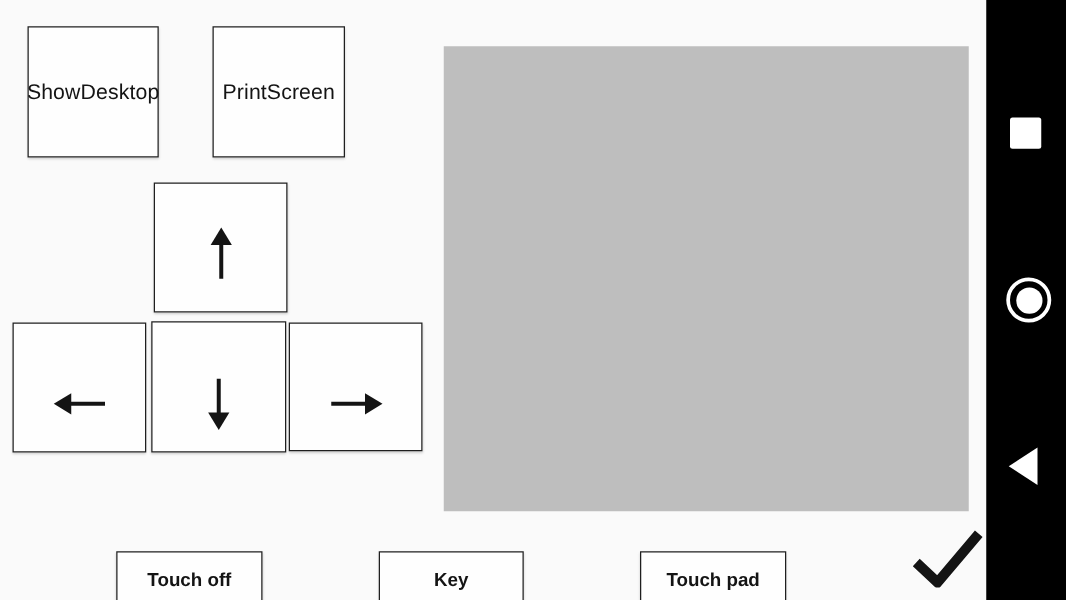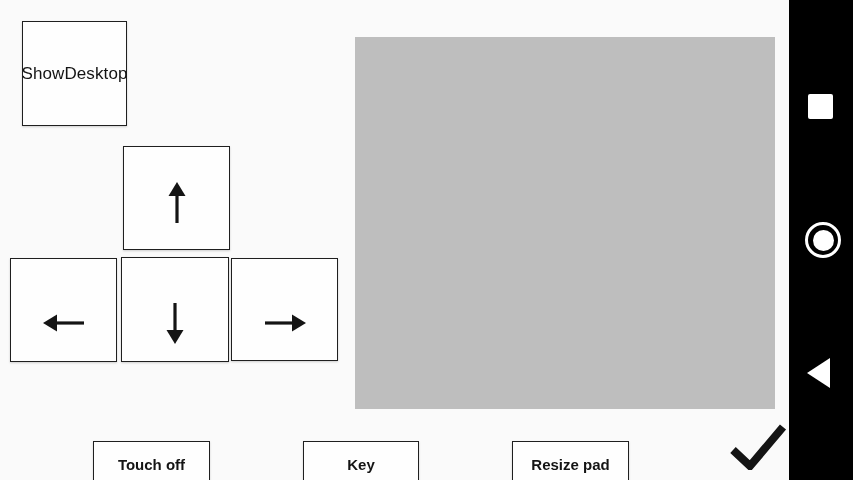--- a/index.html
+++ b/index.html
@@ -127,20 +127,23 @@
   }
 </style>
 </head>
 <body>
 
 <div id="screen">
 
   <div class="key" id="key-show-desktop">
     <span class="key-label">ShowDesktop</span>
   </div>
+  <div class="key" id="key-print-screen">
+    <span class="key-label">PrintScreen</span>
+  </div>
 
   <div class="key" id="key-arrow-up">
     <svg class="arrow-svg" width="36" height="48" viewBox="0 0 36 48">
       <line x1="18" y1="44" x2="18" y2="12"></line>
       <polygon points="18,3 9.5,17 26.5,17"></polygon>
     </svg>
   </div>
   <div class="key" id="key-arrow-left">
     <svg class="arrow-svg" width="48" height="36" viewBox="0 0 48 36">
       <line x1="44" y1="18" x2="12" y2="18"></line>
@@ -162,21 +165,21 @@
 
   <div id="touchpad-surface"></div>
 
   <div class="mode-btn" id="btn-resize">
     <span>Touch off</span>
   </div>
   <div class="mode-btn" id="btn-key-mode">
     <span>Key</span>
   </div>
   <div class="mode-btn" id="btn-pad-mode">
-    <span>Resize pad</span>
+    <span>Touch pad</span>
   </div>
 
   <div id="btn-confirm">
     <svg width="58" height="46" viewBox="0 0 58 46">
       <path d="M4 26 L21 42 L54 3"></path>
     </svg>
   </div>
 
   <div id="navbar">
     <div class="nav-btn" id="nav-recents">

